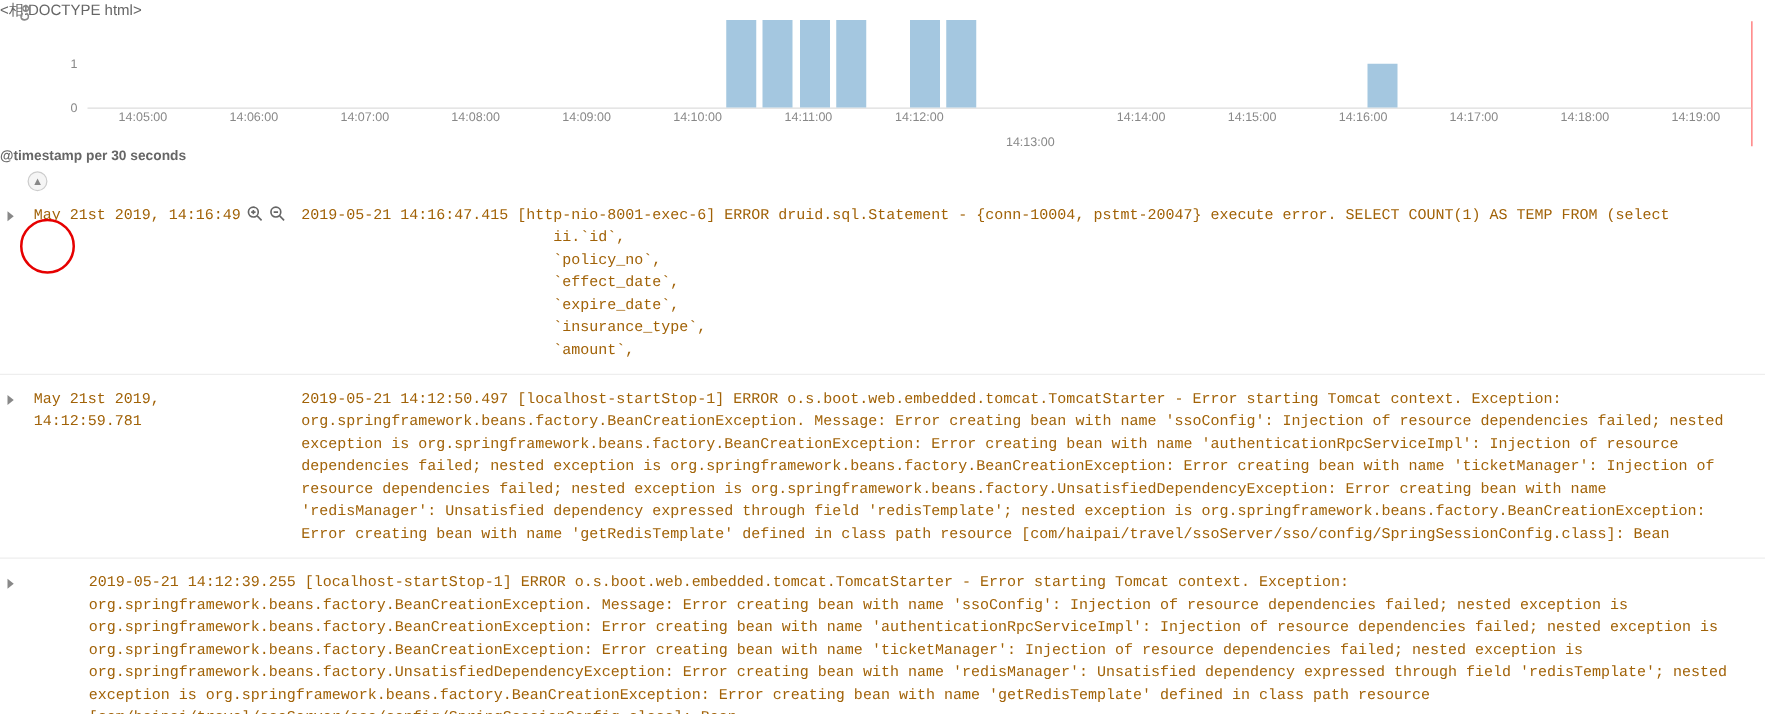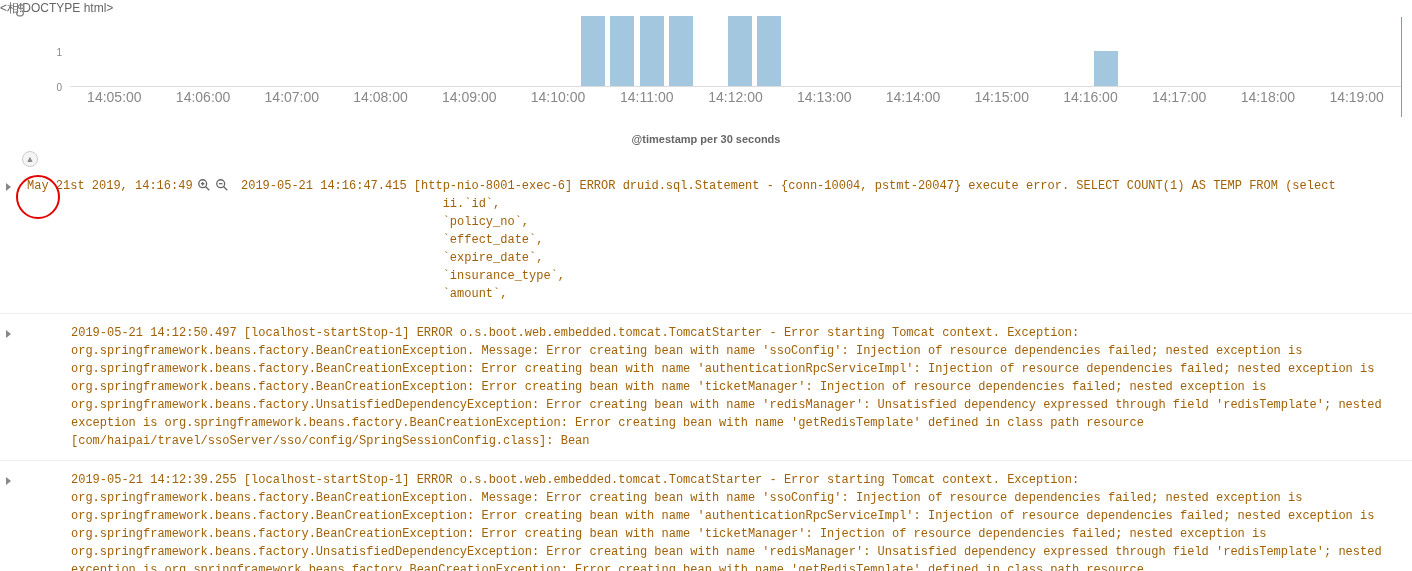--- a/index.html
+++ b/index.html
@@ -6,22 +6,22 @@
 <style>
 * { box-sizing: border-box; margin: 0; padding: 0; }
 body { font-family: -apple-system, BlinkMacSystemFont, "Segoe UI", Helvetica, Arial, sans-serif; font-size: 12px; color: #666; background: #fff; width: 1412px; }
 .chart-area { position: relative; height: 100px; margin-left: 40px; margin-right: 10px; border-right: 1px solid #ff6b6b; }
 .y-axis { position: absolute; left: 0; top: 0; height: 70px; width: 30px; }
 .y-axis-label { position: absolute; left: -25px; top: 0; transform: rotate(-90deg); transform-origin: left top; font-size: 10px; color: #888; font-weight: bold; }
 .y-tick { position: absolute; right: 8px; font-size: 10px; color: #888; transform: translateY(-50%); }
 .plot { position: absolute; left: 30px; right: 0; top: 0; height: 70px; border-bottom: 1px solid #ddd; }
 .bar { position: absolute; bottom: 0; background: #a4c7e0; width: 24px; }
 .x-labels { position: absolute; left: 30px; right: 0; top: 72px; height: 14px; }
-.x-tick { position: absolute; font-size: 14px; color: #888; transform: translateX(-50%); }
-.x-title { text-align: center; font-size: 11px; color: #666; font-weight: bold; margin-top: 16px; }
+.x-tick { position: absolute; font-size: 10px; color: #888; transform: translateX(-50%); }
+.x-title { font-size: 11px; color: #666; font-weight: bold; margin-top: 2px; }
 .collapse-btn { margin: 6px 0 0 22px; width: 16px; height: 16px; border: 1px solid #ccc; border-radius: 50%; display: flex; align-items: center; justify-content: center; cursor: pointer; color: #888; background: #f5f5f5; font-size: 9px; }
 .table { width: 100%; }
 .thead { display: flex; border-bottom: 1px solid #ddd; padding: 8px 0 8px 44px; font-weight: bold; color: #555; }
 .col-time { width: 214px; flex-shrink: 0; display: flex; align-items: center; }
 .col-msg { flex: 1; }
 .sort-caret { width: 0; height: 0; border-left: 4px solid transparent; border-right: 4px solid transparent; border-top: 5px solid #bbb; margin-left: 4px; }
 .row { display: flex; align-items: flex-start; padding: 10px 8px 10px 6px; border-bottom: 1px solid #eee; font-family: "Courier New", Consolas, monospace; font-size: 12px; color: #a16207; line-height: 1.5; }
 .expand { width: 0; height: 0; border-top: 4px solid transparent; border-bottom: 4px solid transparent; border-left: 5px solid #888; margin-top: 6px; margin-right: 16px; cursor: pointer; flex-shrink: 0; }
 .time-cell { width: 170px; flex-shrink: 0; }
 .zoom-icons { width: 44px; flex-shrink: 0; display: flex; gap: 4px; margin-top: 1px; }
@@ -54,21 +54,21 @@
       </div>
     <div class="x-labels" id="xlabels">
         <span class="x-tick" style="left: 3.33333%;">14:05:00</span>
         <span class="x-tick" style="left: 10%;">14:06:00</span>
         <span class="x-tick" style="left: 16.6667%;">14:07:00</span>
         <span class="x-tick" style="left: 23.3333%;">14:08:00</span>
         <span class="x-tick" style="left: 30%; text-align: right;">14:09:00</span>
         <span class="x-tick" style="left: 36.6667%;">14:10:00</span>
         <span class="x-tick" style="left: 43.3333%;">14:11:00</span>
         <span class="x-tick" style="left: 50%;">14:12:00</span>
-        <span class="x-tick" style="left: 56.6667%;">14:13:00</span>
+        <span class="x-tick" style="left: 56.6667%; margin-top: 20px;">14:13:00</span>
         <span class="x-tick" style="left: 63.3333%;">14:14:00</span>
         <span class="x-tick" style="left: 70%;">14:15:00</span>
         <span class="x-tick" style="left: 76.6667%;">14:16:00</span>
         <span class="x-tick" style="left: 83.3333%;">14:17:00</span>
         <span class="x-tick" style="left: 90%;">14:18:00</span>
         <span class="x-tick" style="left: 96.6667%;">14:19:00</span>
       </div>
   </div>
   <div class="x-title">@timestamp per 30 seconds</div>
 
@@ -99,20 +99,21 @@
           <div class="msg-cell">2019-05-21 14:16:47.415 [http-nio-8001-exec-6] ERROR druid.sql.Statement - {conn-10004, pstmt-20047} execute error. SELECT COUNT(1) AS TEMP FROM (select
                             ii.`id`,
                             `policy_no`,
                             `effect_date`,
                             `expire_date`,
                             `insurance_type`,
                             `amount`,</div>
         </div>
         <div class="row">
           <div class="expand"></div>
+          <div class="time-cell">May 21st 2019, 14:12:59.781</div>
           <div class="zoom-icons"></div>
           <div class="msg-cell">2019-05-21 14:12:50.497 [localhost-startStop-1] ERROR o.s.boot.web.embedded.tomcat.TomcatStarter - Error starting Tomcat context. Exception: org.springframework.beans.factory.BeanCreationException. Message: Error creating bean with name 'ssoConfig': Injection of resource dependencies failed; nested exception is org.springframework.beans.factory.BeanCreationException: Error creating bean with name 'authenticationRpcServiceImpl': Injection of resource dependencies failed; nested exception is org.springframework.beans.factory.BeanCreationException: Error creating bean with name 'ticketManager': Injection of resource dependencies failed; nested exception is org.springframework.beans.factory.UnsatisfiedDependencyException: Error creating bean with name 'redisManager': Unsatisfied dependency expressed through field 'redisTemplate'; nested exception is org.springframework.beans.factory.BeanCreationException: Error creating bean with name 'getRedisTemplate' defined in class path resource [com/haipai/travel/ssoServer/sso/config/SpringSessionConfig.class]: Bean</div>
         </div>
         <div class="row">
           <div class="expand"></div>
           <div class="zoom-icons"></div>
           <div class="msg-cell">2019-05-21 14:12:39.255 [localhost-startStop-1] ERROR o.s.boot.web.embedded.tomcat.TomcatStarter - Error starting Tomcat context. Exception: org.springframework.beans.factory.BeanCreationException. Message: Error creating bean with name 'ssoConfig': Injection of resource dependencies failed; nested exception is org.springframework.beans.factory.BeanCreationException: Error creating bean with name 'authenticationRpcServiceImpl': Injection of resource dependencies failed; nested exception is org.springframework.beans.factory.BeanCreationException: Error creating bean with name 'ticketManager': Injection of resource dependencies failed; nested exception is org.springframework.beans.factory.UnsatisfiedDependencyException: Error creating bean with name 'redisManager': Unsatisfied dependency expressed through field 'redisTemplate'; nested exception is org.springframework.beans.factory.BeanCreationException: Error creating bean with name 'getRedisTemplate' defined in class path resource [com/haipai/travel/ssoServer/sso/config/SpringSessionConfig.class]: Bean</div>
         </div>
       </div>
   </div>

